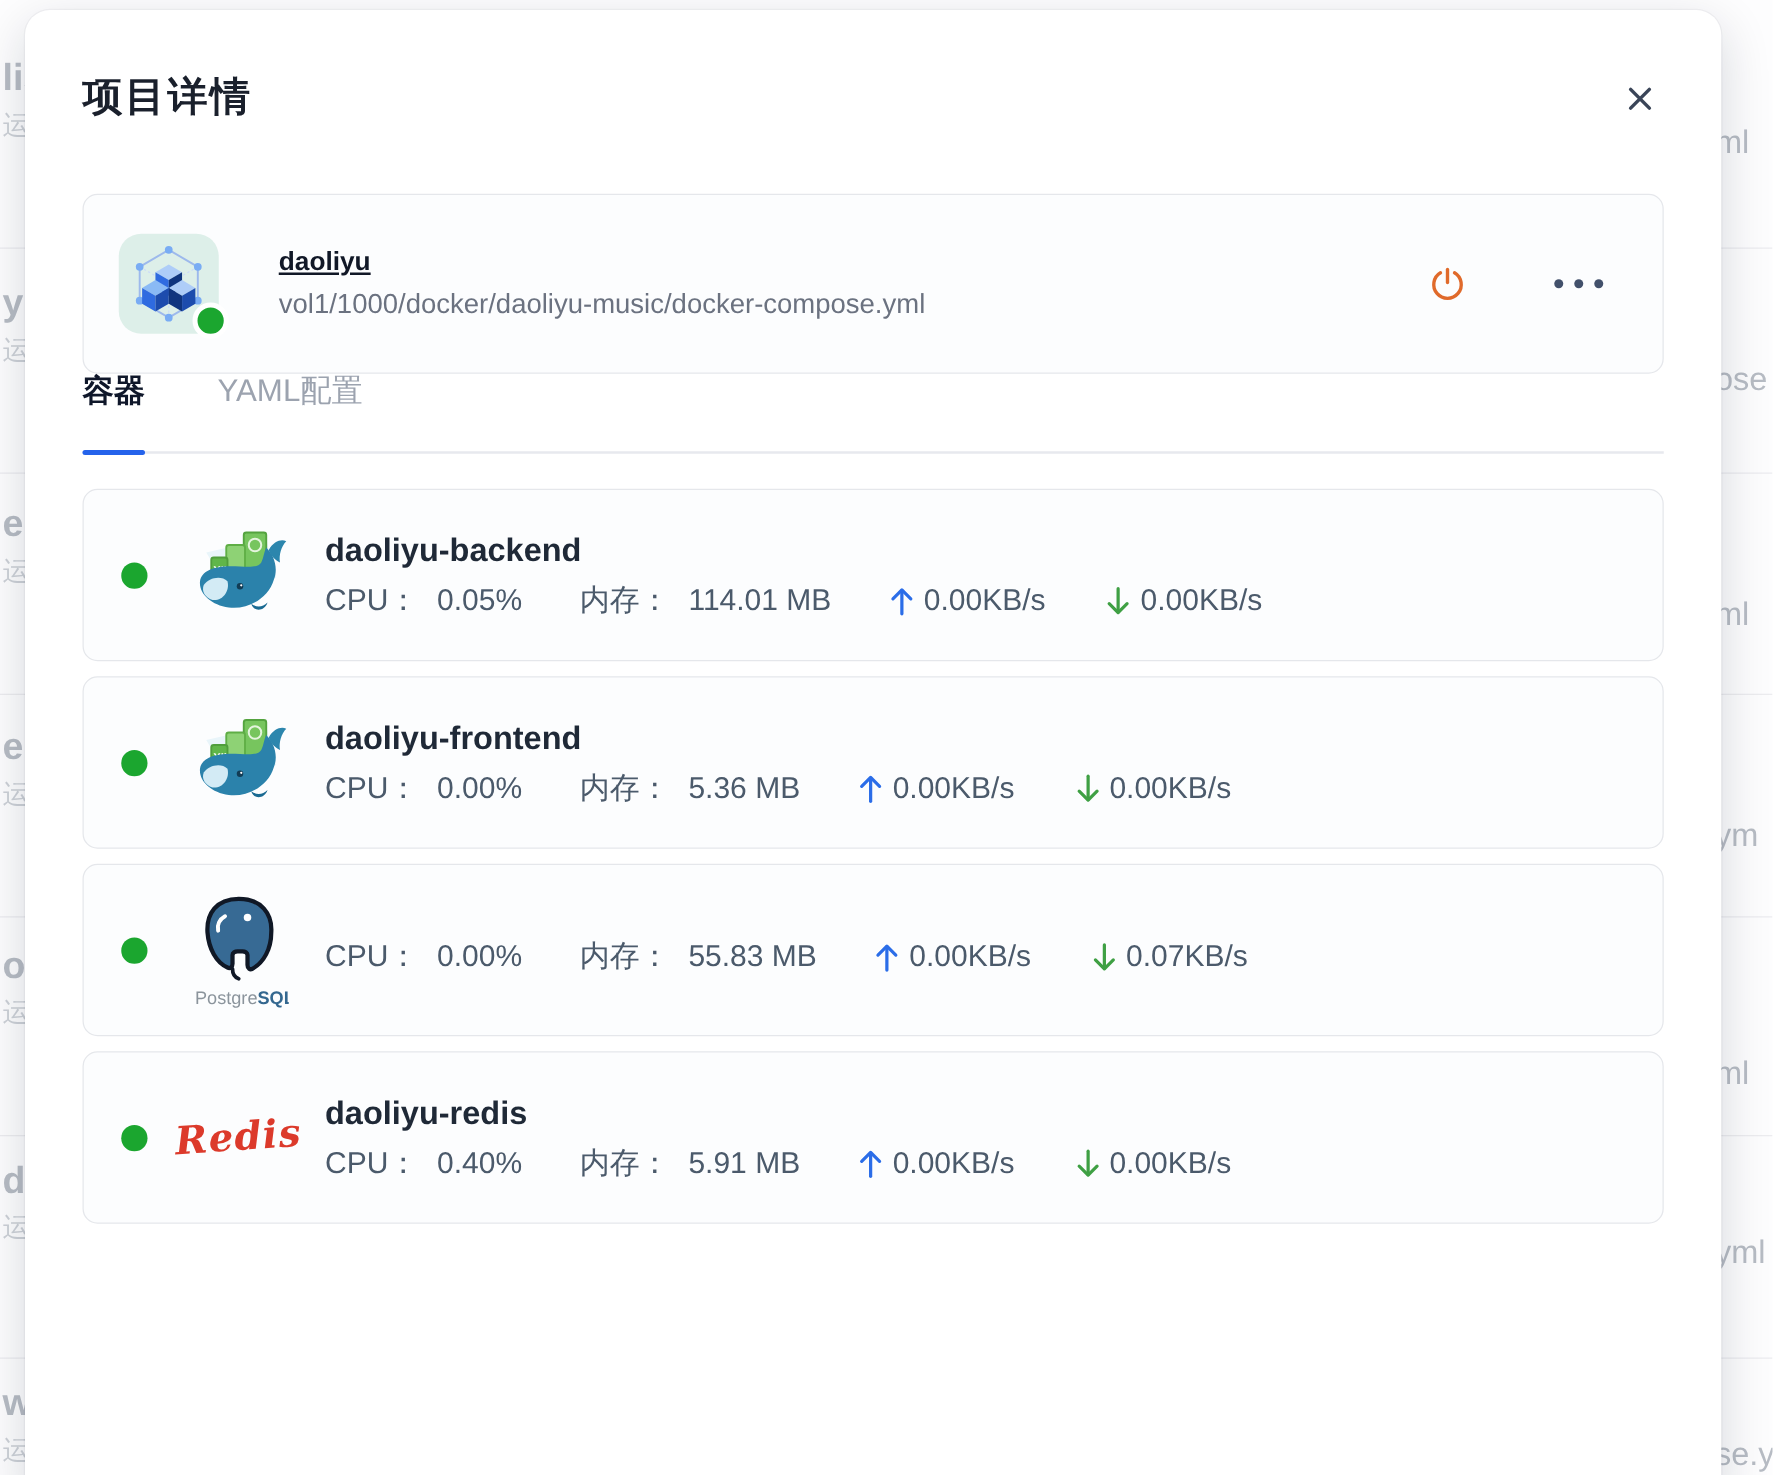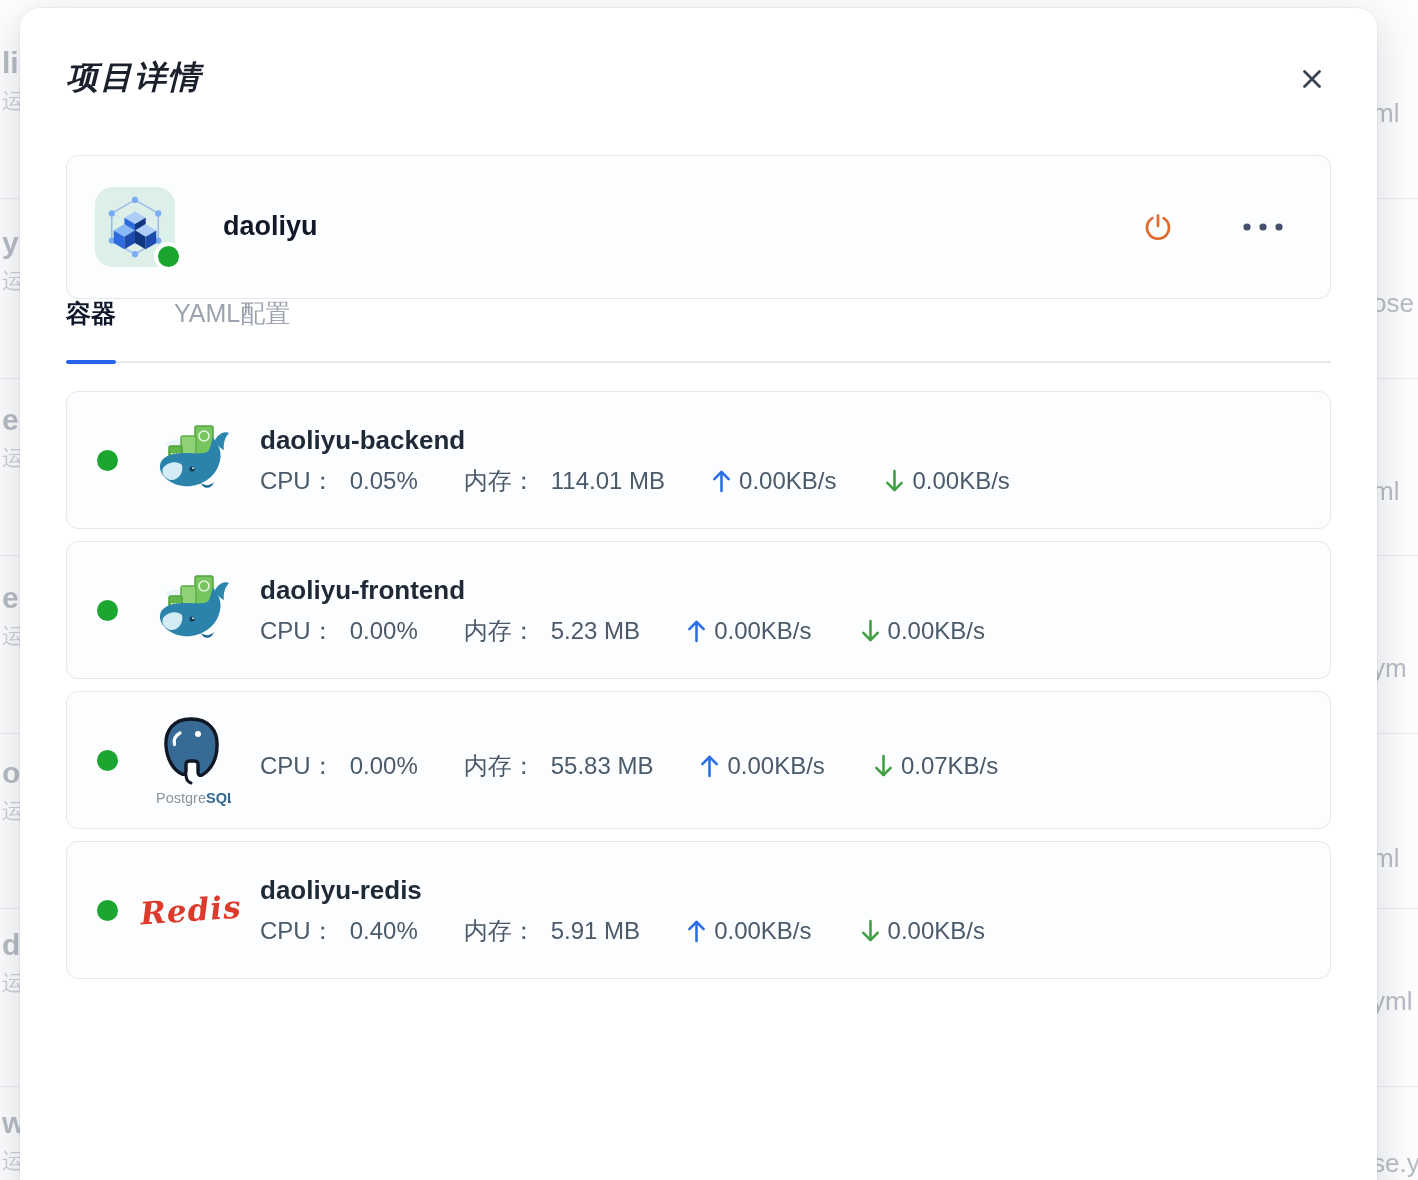--- a/index.html
+++ b/index.html
@@ -16,34 +16,34 @@
   .bg-left .t{font-size:30px;font-weight:bold;color:#b7bcc4;line-height:1;}
   .bg-left .s{font-size:21px;color:#cdd1d7;margin-top:12px;line-height:1;}
   .bg-right{position:absolute;left:1372px;white-space:nowrap;font-size:26px;color:#b7bcc4;line-height:1;}
   
   .modal{
     position:absolute;left:20px;top:8px;width:1357px;height:1192px;
     background:#ffffff;border-radius:20px;z-index:2;box-sizing:border-box;
     padding:0 46px;box-shadow:0 12px 40px rgba(15,23,42,.16), 0 0 0 1px rgba(15,23,42,.04);
   }
   .modal-header{display:flex;justify-content:space-between;align-items:flex-start;padding-top:50px;}
-  .modal-title{margin:0;font-size:32px;font-weight:bold;color:#1a202c;letter-spacing:2px;line-height:38px;font-style:italic;}
+  .modal-title{margin:0;font-size:32px;font-weight:bold;color:#1a202c;letter-spacing:2px;line-height:38px;}
   .close-btn{background:none;border:none;padding:4px;margin-top:2px;cursor:pointer;line-height:0;}
   
   .project-card{
     margin-top:57px;height:144px;box-sizing:border-box;
     border:1px solid #e5e7eb;border-radius:12px;background:#fcfdfe;
     display:flex;align-items:center;padding:0 40px 0 28px;
   }
   .proj-icon{width:80px;height:80px;border-radius:18px;background:#ddefe9;position:relative;
     display:flex;align-items:center;justify-content:center;flex:none;}
   .proj-status-dot{position:absolute;right:-8px;bottom:-4px;width:21px;height:21px;border-radius:50%;
     background:var(--status-green,#1ba62f);border:4px solid #fff;}
   .proj-info{margin-left:48px;flex:1;min-width:0;}
-  .proj-name{font-size:27px;font-weight:bold;color:#111827;line-height:1.1;}
+  .proj-name{font-size:21px;font-weight:bold;color:#111827;line-height:1.1;text-decoration:underline;}
   .proj-path{font-size:22px;color:#6b7280;margin-top:10px;line-height:1.1;}
   .proj-actions{display:flex;align-items:center;gap:56px;flex:none;}
   .icon-btn{background:none;border:none;padding:6px;cursor:pointer;line-height:0;}
   
   .tabs{display:flex;gap:58px;border-bottom:2px solid #e7e9ee;}
   .tab{font-size:25px;color:#9ca3af;padding-bottom:33px;position:relative;cursor:pointer;line-height:29px;}
   .tab.active{color:#0f172a;font-weight:bold;}
   .tab.active::after{content:"";position:absolute;left:0;right:0;bottom:-3px;height:4px;
     background:var(--accent-blue,#2563eb);border-radius:2px;}
   
@@ -168,20 +168,21 @@
         <polygon points="32,35.5 21,42 21,55 32,48.5" fill="#1d4cad"></polygon>
 
         <polygon points="43,29 54,35.5 43,42 32,35.5" fill="#aecdf8"></polygon>
         <polygon points="32,35.5 43,42 43,55 32,48.5" fill="#10357f"></polygon>
         <polygon points="54,35.5 43,42 43,55 54,48.5" fill="#1d4cad"></polygon>
       </svg>
       <span class="proj-status-dot"></span>
     </div>
     <div class="proj-info">
       <div class="proj-name">daoliyu</div>
+      <div class="proj-path">vol1/1000/docker/daoliyu-music/docker-compose.yml</div>
     </div>
     <div class="proj-actions">
       <button class="icon-btn">
         <svg width="32" height="32" viewBox="0 0 32 32" fill="none" stroke="#e06a2b" stroke-width="2.7" stroke-linecap="round">
           <path d="M16 4.5 V15"></path>
           <path d="M10.4 7.2 A11 11 0 1 0 21.6 7.2"></path>
         </svg>
       </button>
       <button class="icon-btn">
         <svg width="42" height="10" viewBox="0 0 42 10" fill="#42506b">
@@ -273,21 +274,21 @@
     </div>
     <div class="row-main">
       <div class="row-title">daoliyu-frontend</div>
       <div class="row-stats">
         <span class="stat-group">
           <span class="stat-label">CPU：</span>
           <span class="stat-value">0.00%</span>
         </span>
         <span class="stat-group">
           <span class="stat-label">内存：</span>
-          <span class="stat-value">5.23 MB</span>
+          <span class="stat-value">5.36 MB</span>
         </span>
         <span class="net-group net-up">
           <svg class="arrow" width="21" height="26" viewBox="0 0 22 26" fill="none" stroke="currentColor" stroke-width="2.7" stroke-linecap="round" stroke-linejoin="round">
             <path d="M11 23.5 V4"></path>
                 <path d="M3.5 11 L11 3.5 L18.5 11"></path>
           </svg>
           <span class="net-val">0.00KB/s</span>
         </span>
         <span class="net-group net-down">
           <svg class="arrow" width="21" height="26" viewBox="0 0 22 26" fill="none" stroke="currentColor" stroke-width="2.7" stroke-linecap="round" stroke-linejoin="round">

